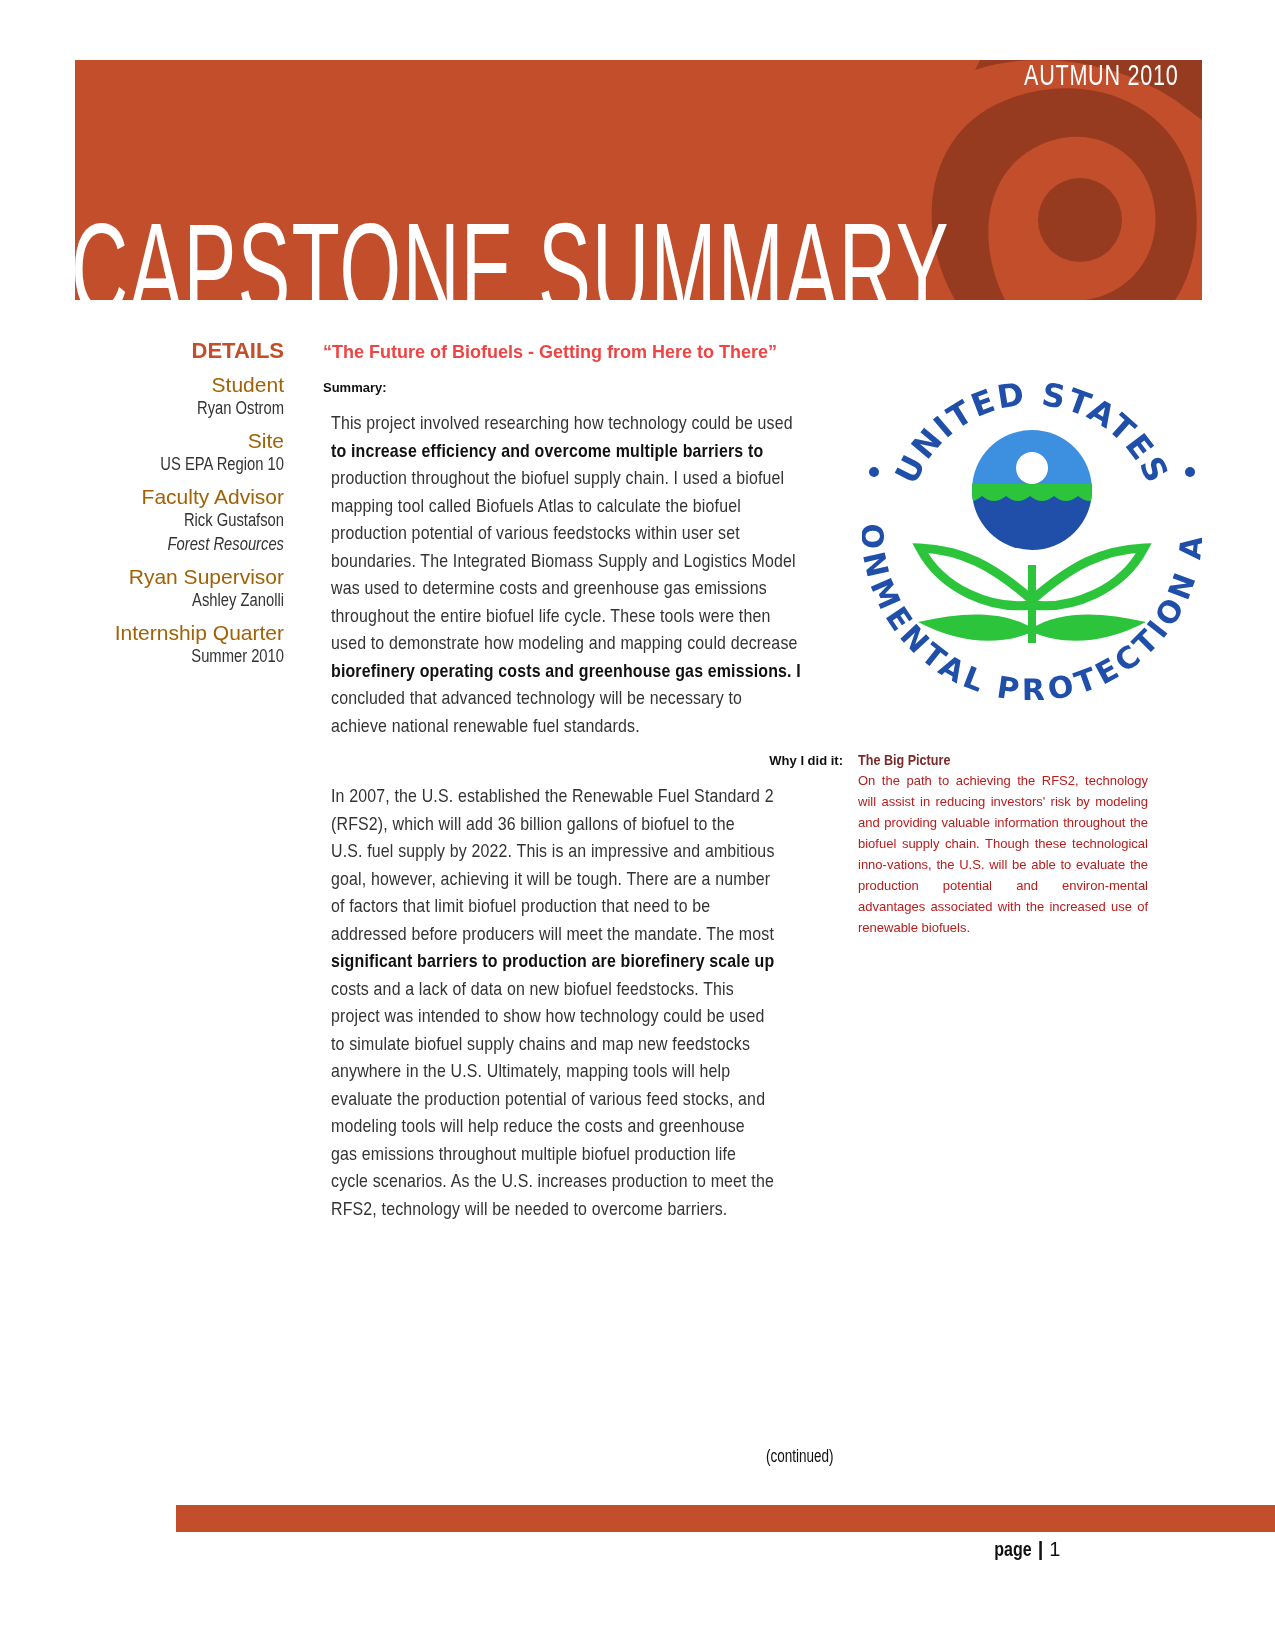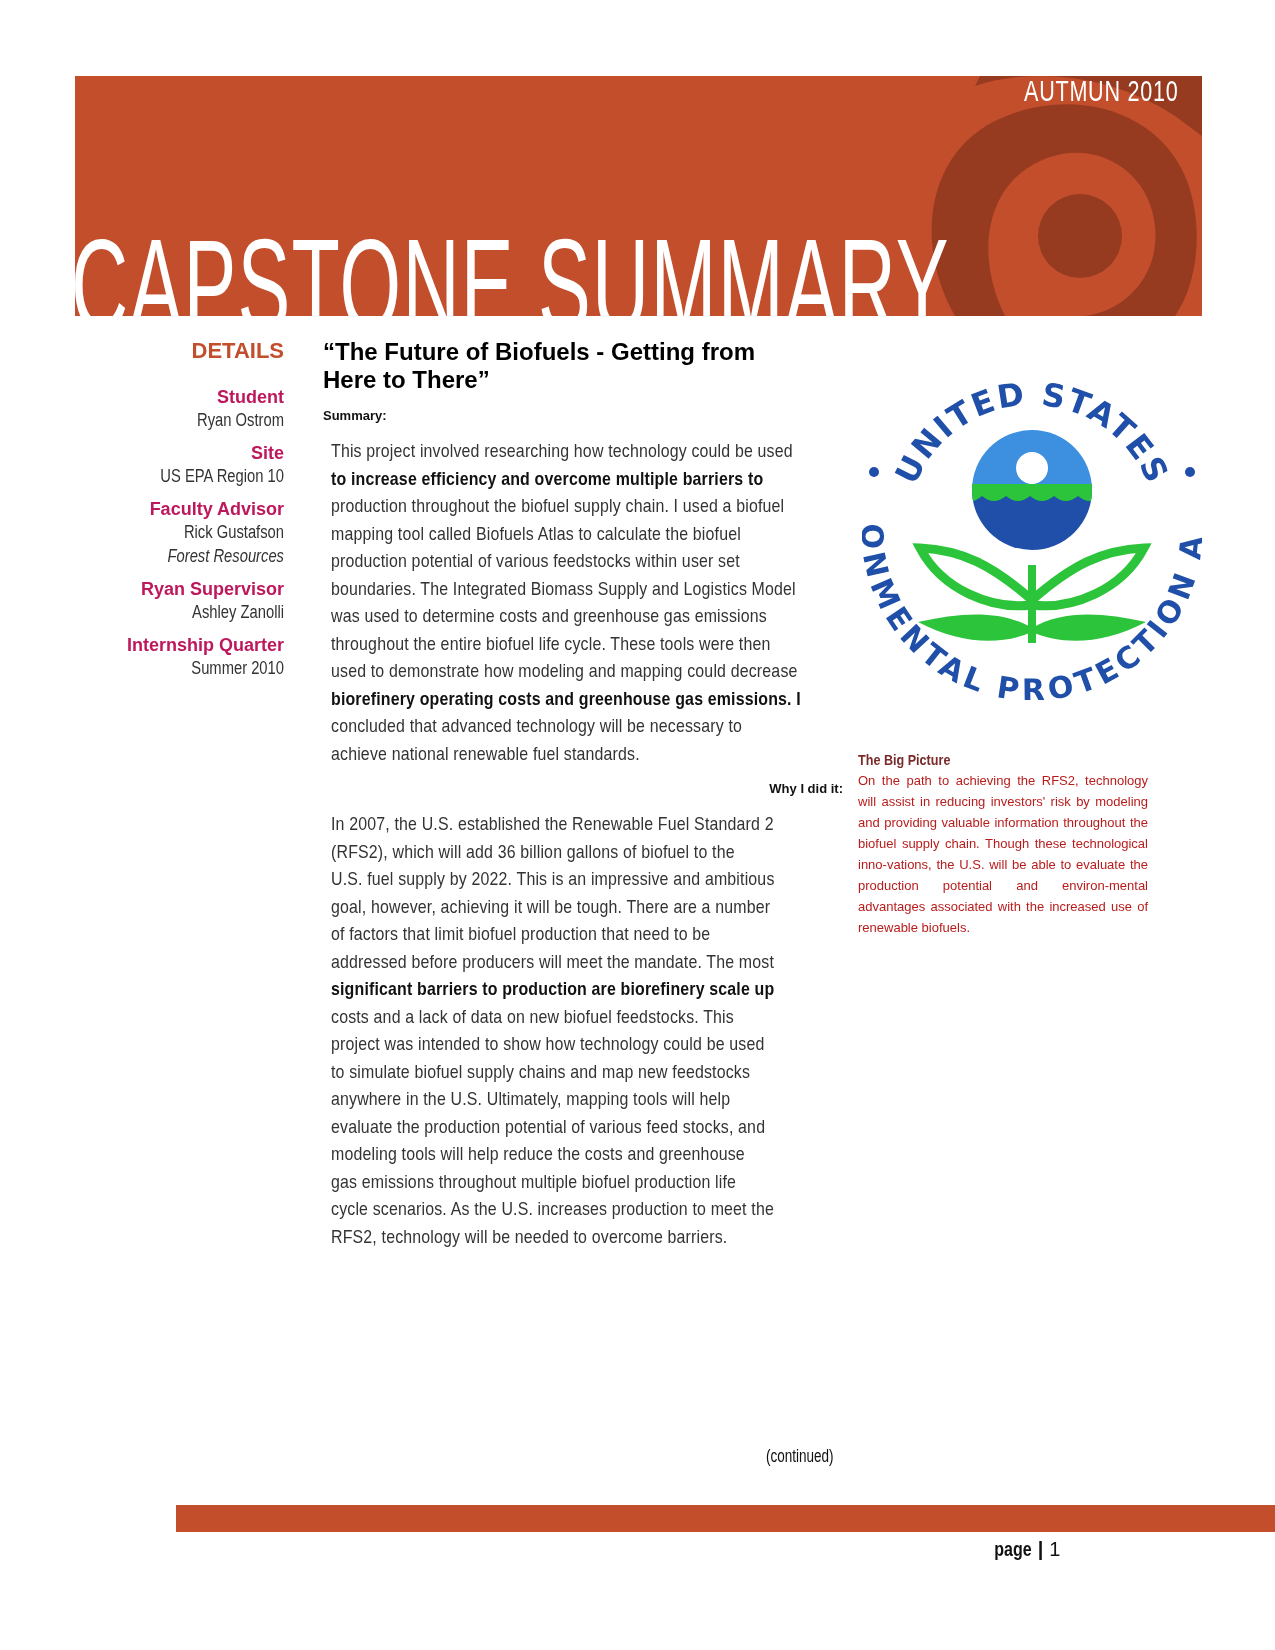--- a/index.html
+++ b/index.html
@@ -1,30 +1,30 @@
 <!DOCTYPE html>
 <html><head>
 <meta charset="utf-8">
 <style>
   html, body { margin: 0; padding: 0; background: #ffffff; }
   body { width: 1275px; height: 1650px; position: relative; overflow: hidden; font-family: "Liberation Sans", sans-serif; color: #222; }
 
-  .banner { position: absolute; left: 75px; top: 76px; width: 1127px; height: 240px; background: #c24e2c; overflow: hidden; text-align: right; }
+  .banner { position: absolute; left: 75px; top: 60px; width: 1127px; height: 240px; background: #c24e2c; overflow: hidden; text-align: right; }
   .swirl { position: absolute; left: 0; top: 0; width: 1127px; height: 240px; }
   .season { position: absolute; right: 24px; top: -2px; color: #fff; font-family: "Liberation Sans Narrow", "Liberation Sans", sans-serif; font-size: 30px; letter-spacing: 1px; transform: scaleX(0.72); transform-origin: right top; font-weight: normal; }
   .big-title { position: absolute; left: -4px; bottom: -36px; color: #fff; font-family: "Liberation Sans", sans-serif; font-size: 132px; font-weight: normal; letter-spacing: 2px; transform: scaleX(0.6); transform-origin: left bottom; white-space: nowrap; line-height: 1; }
 
   .details { position: absolute; left: 80px; top: 338px; width: 204px; text-align: right; }
-  .details .hdr { color: #c24e2c; font-weight: bold; font-size: 22px; margin-bottom: 22px; }
-  .details .lbl { font-weight: bold; font-size: 18px; color: #be185d; margin-top: 10px; line-height: 22px; }
+  .details .hdr { color: #c24e2c; font-weight: bold; font-size: 22px; margin-bottom: 10px; }
+  .details .lbl { font-weight: normal; font-size: 21px; color: #a16207; margin-top: 10px; line-height: 22px; }
   .details .val { font-family: "Liberation Sans", sans-serif; font-size: 18px; color: #333; line-height: 24px; transform: scaleX(0.82); transform-origin: right center; white-space: nowrap; }
   .details .val.it { font-style: italic; }
 
   .main { position: absolute; left: 323px; top: 338px; width: 520px; }
-  .main .title { font-weight: bold; font-size: 24px; line-height: 28px; color: #000000; width: 480px; }
+  .main .title { font-weight: bold; font-size: 18px; line-height: 28px; color: #ef4444; width: 480px; }
   .main h3 { font-weight: bold; font-size: 13px; margin: 14px 0 14px 0; color: #111; }
   .main p { margin: 8px; font-size: 18.5px; line-height: 27.5px; color: #333; letter-spacing: 0.2px; }
   .main p .bx { font-weight: bold; color: #111; }
   .cond { display: block; transform: scaleX(0.86); transform-origin: left center; white-space: nowrap; }
   .why { margin-top: 52px; text-align: right; }
 
   .logo { position: absolute; left: 862px; top: 360px; width: 340px; height: 340px; }
 
   .sidebar-box { position: absolute; left: 858px; top: 752px; width: 290px; }
   .sidebar-box .sb-title { color: #7a2a2a; font-weight: bold; font-size: 14px; margin-bottom: 2px; transform: scaleX(0.9); transform-origin: left; }

